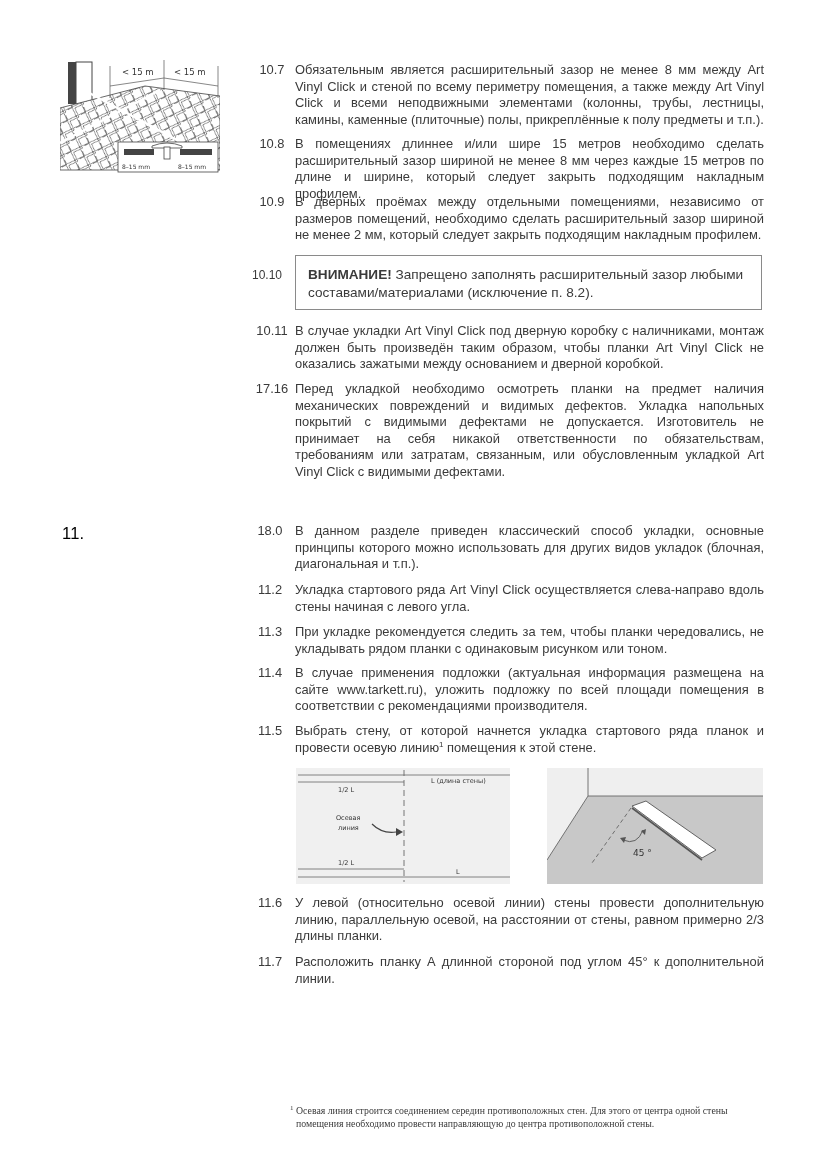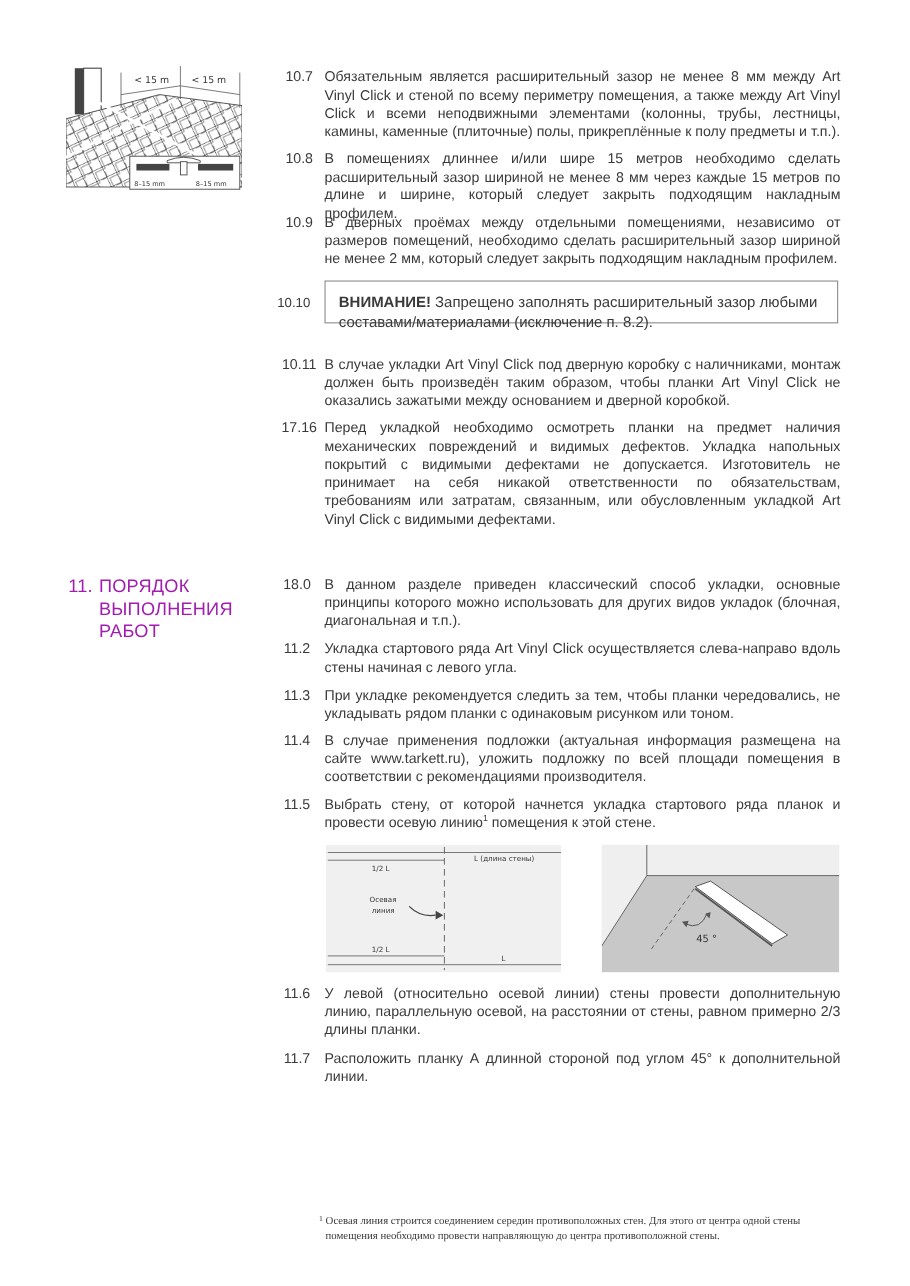--- a/index.html
+++ b/index.html
@@ -8,28 +8,28 @@
     font-family: "Liberation Sans", "DejaVu Sans", sans-serif;
     color: #3a3a3a;
   }
   .item { position: absolute; left: 252px; width: 512px; font-size: 12.9px; line-height: 16.6px; }
   .item .num { position: absolute; left: 0; top: 0; width: 40px; text-align: center; }
   .item .txt { margin-left: 43px; text-align: justify; }
   .item.n11 .num { width: 36px; }
   .item.n11 .txt { }
   .warn-num { position: absolute; left: 252px; top: 268px; font-size: 12px; width: 38px; }
   .warn-box {
-    position: absolute; left: 295px; top: 255px; width: 467px; height: 39px;
+    position: absolute; left: 295px; top: 255px; width: 467px; height: 55px;
     border: 1px solid #8a8a8a; box-sizing: border-box;
     padding: 10px 12px 0 12px; font-size: 13.6px; line-height: 17.5px;
   }
   .warn-box b { font-weight: bold; }
   .section-title {
     position: absolute; left: 62px; top: 523px; font-size: 16.5px; line-height: 20.5px;
-    letter-spacing: 0.2px; color: #a21caf;
+    letter-spacing: 0.2px; color: #000000;
   }
   .section-title .sn { position: absolute; left: 0; top: 0; }
   .section-title .st { margin-left: 28px; width: 140px; }
   .footnote {
     position: absolute; left: 290px; top: 1104px; width: 475px;
     font-size: 9.8px; line-height: 13.4px; color: #3a3a3a; font-family: Liberation Serif, serif;
   }
   .footnote .fsup { position: absolute; left: 0; top: -2px; font-size: 7px; }
   .footnote .ftxt { margin-left: 6px; }
   sup { font-size: 8px; line-height: 0; }
@@ -94,21 +94,20 @@
   <span class="num">10.11</span>
   <div class="txt">В случае укладки Art Vinyl Click под дверную коробку с наличниками, монтаж должен быть произведён таким образом, чтобы планки Art Vinyl Click не оказались зажатыми между основанием и дверной коробкой.</div>
 </div>
 <div class="item" style="top:381px;">
   <span class="num">17.16</span>
   <div class="txt">Перед укладкой необходимо осмотреть планки на предмет наличия механических повреждений и видимых дефектов. Укладка напольных покрытий с видимыми дефектами не допускается. Изготовитель не принимает на себя никакой ответственности по обязательствам, требованиям или затратам, связанным, или обусловленным укладкой Art Vinyl Click с видимыми дефектами.</div>
 </div>
 
 <div class="section-title">
   <span class="sn">11.</span>
-  <div class="st">ПОРЯДОК ВЫПОЛНЕНИЯ РАБОТ</div>
 </div>
 
 <div class="item n11" style="top:523px;">
   <span class="num">18.0</span>
   <div class="txt">В данном разделе приведен классический способ укладки, основные принципы которого можно использовать для других видов укладок (блочная, диагональная и т.п.).</div>
 </div>
 <div class="item n11" style="top:582px;">
   <span class="num">11.2</span>
   <div class="txt">Укладка стартового ряда Art Vinyl Click осуществляется слева-направо вдоль стены начиная с левого угла.</div>
 </div>

